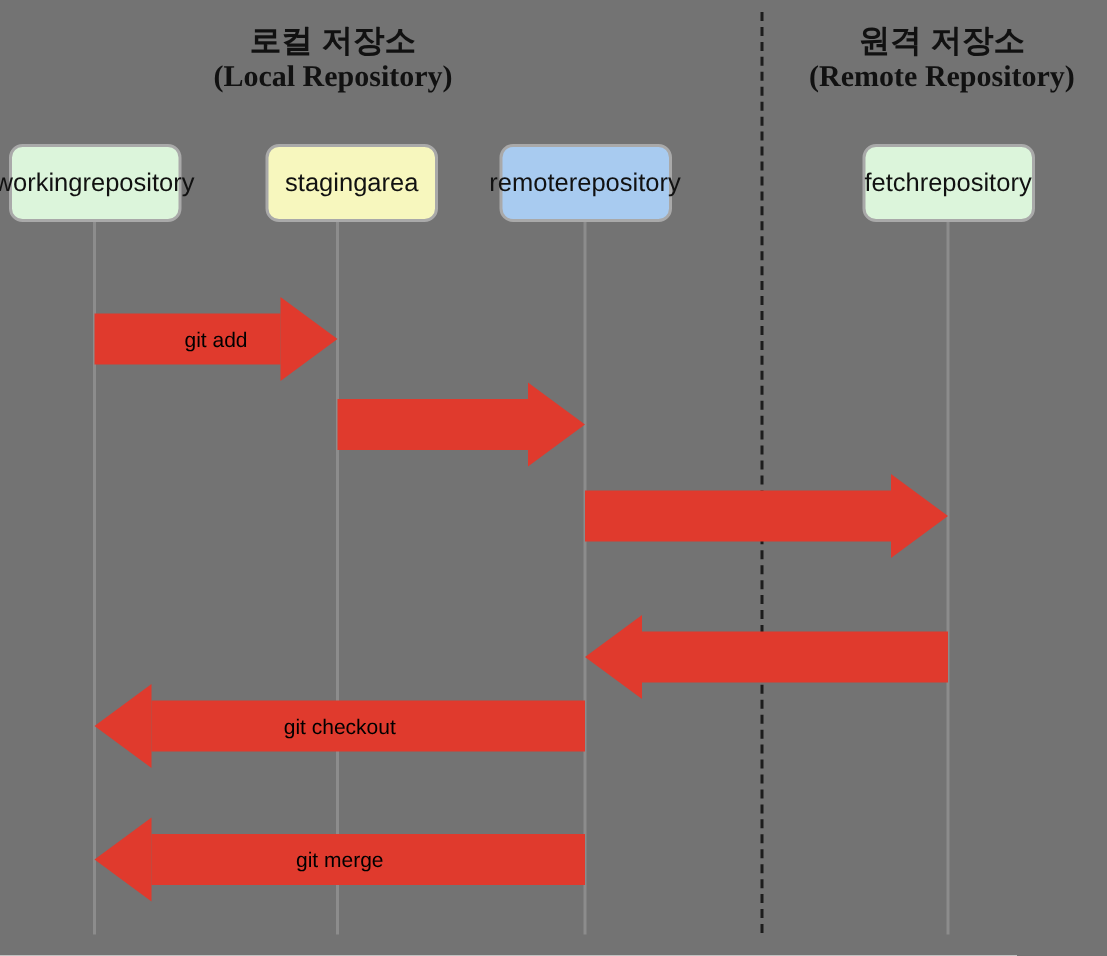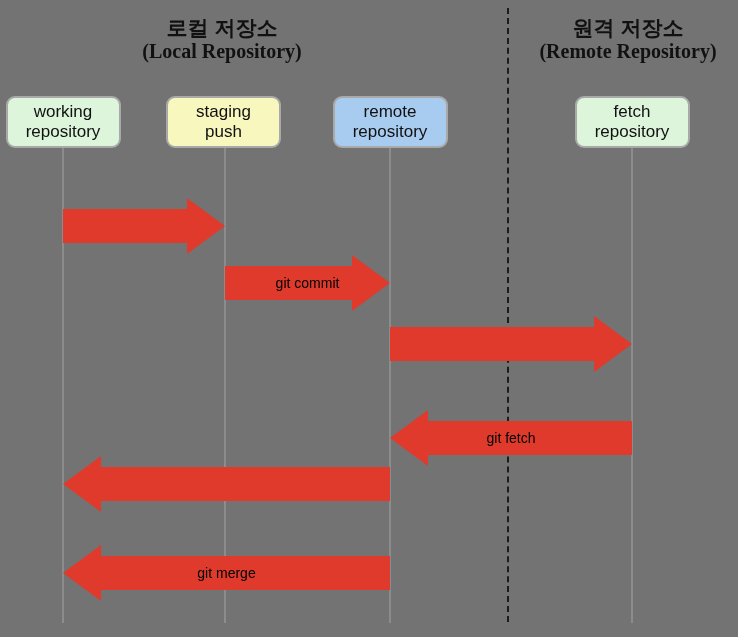--- a/index.html
+++ b/index.html
@@ -15,21 +15,21 @@
   #title-local{left:72px;top:16px;width:300px;}
   #title-remote{left:478px;top:16px;width:300px;}
   .sep{
     position:absolute;width:0;border-left:2px dashed #1c1c1c;z-index:1;
   }
   .lifeline{
     position:absolute;width:1.5px;background:var(--lifeline,#8c8c8c);z-index:1;
   }
   .colbox{
     position:absolute;width:115px;height:52px;border:2px solid var(--boxborder,#a9a9a9);
-    border-radius:9px;display:flex;flex-direction:column;align-items:center;justify-content:center;
+    border-radius:9px;display:flex;align-items:center;justify-content:center;
     font-size:17px;line-height:20px;text-align:center;z-index:2;box-sizing:border-box;
   }
   .arrow{position:absolute;height:56px;z-index:2;}
   .arrow-body{position:absolute;top:11px;height:34px;background:var(--arrow,#e03a2d);}
   .arrow-head-right{
     position:absolute;top:0;right:0;width:0;height:0;
     border-top:28px solid transparent;border-bottom:28px solid transparent;
     border-left:38px solid var(--arrow,#e03a2d);
   }
   .arrow-head-left{
@@ -59,55 +59,55 @@
 
   <div class="sep" id="separator" style="left:507px;top:8px;height:614px;"></div>
 
   <div id="dynamic-root">
       <div class="lifeline" style="left: 62.25px; top: 148px; height: 475px;"></div>
       <div class="colbox" style="left: 5.5px; top: 96px; background: rgb(220, 245, 219);">
         <div>working</div>
         <div>repository</div>
       </div>
       <div class="lifeline" style="left: 224.25px; top: 148px; height: 475px;"></div>
-      <div class="colbox" style="left: 166px; top: 96px; background: rgb(247, 247, 190); justify-content: center;">
+      <div class="colbox" style="left: 177px; top: 96px; background: rgb(247, 247, 190); justify-content: center;">
         <div>staging</div>
-        <div>push</div>
+        <div>area</div>
       </div>
       <div class="lifeline" style="left: 389.25px; top: 148px; height: 475px;"></div>
       <div class="colbox" style="left: 332.5px; top: 96px; background: rgb(168, 203, 240);">
         <div>remote</div>
         <div>repository</div>
       </div>
       <div class="lifeline" style="left: 631.25px; top: 148px; height: 475px;"></div>
       <div class="colbox" style="left: 574.5px; top: 96px; background: rgb(220, 245, 219);">
         <div>fetch</div>
         <div>repository</div>
       </div>
       <div class="arrow" style="left: 63px; top: 198px; width: 162px;">
         <div class="arrow-body" style="left:0px;width:124px;"></div>
         <div class="arrow-head-right"></div>
+        <div class="arrow-label">git add</div>
       </div>
       <div class="arrow" style="left: 225px; top: 255px; width: 165px;">
         <div class="arrow-body" style="left:0px;width:127px;"></div>
         <div class="arrow-head-right"></div>
-        <div class="arrow-label">git commit</div>
       </div>
       <div class="arrow" style="left: 390px; top: 316px; width: 242px;">
         <div class="arrow-body" style="left:0px;width:204px;"></div>
         <div class="arrow-head-right"></div>
       </div>
       <div class="arrow" style="left: 390px; top: 410px; width: 242px;">
         <div class="arrow-body" style="left:38px;width:204px;"></div>
         <div class="arrow-head-left"></div>
-        <div class="arrow-label">git fetch</div>
       </div>
       <div class="arrow" style="left: 63px; top: 456px; width: 327px;">
         <div class="arrow-body" style="left:38px;width:289px;"></div>
         <div class="arrow-head-left"></div>
+        <div class="arrow-label">git checkout</div>
       </div>
       <div class="arrow" style="left: 63px; top: 545px; width: 327px;">
         <div class="arrow-body" style="left:38px;width:289px;"></div>
         <div class="arrow-head-left"></div>
         <div class="arrow-label">git merge</div>
       </div>
     </div>
 </div>
 
 </body></html>

